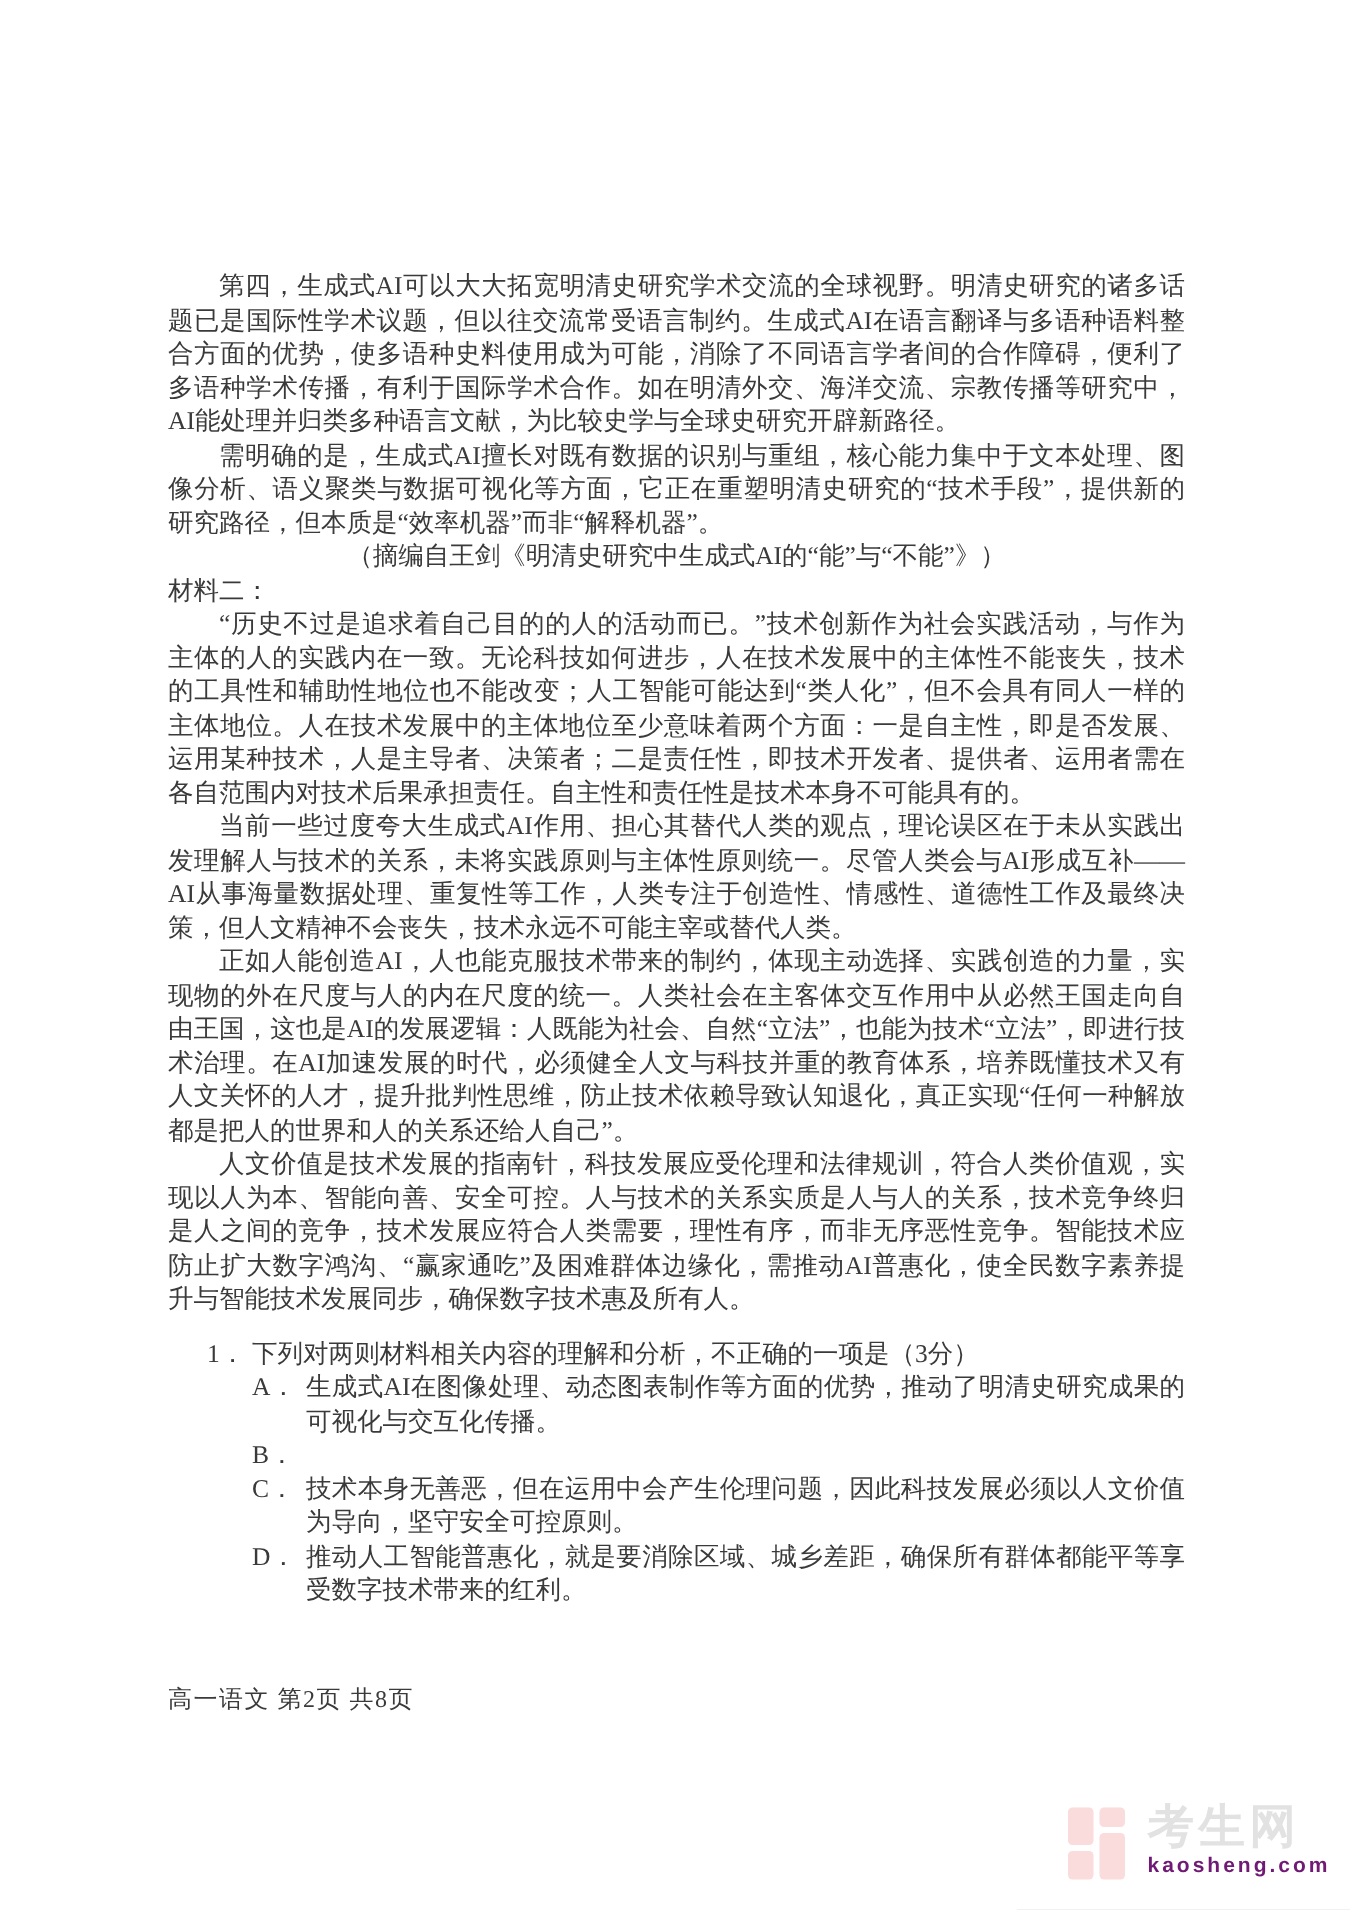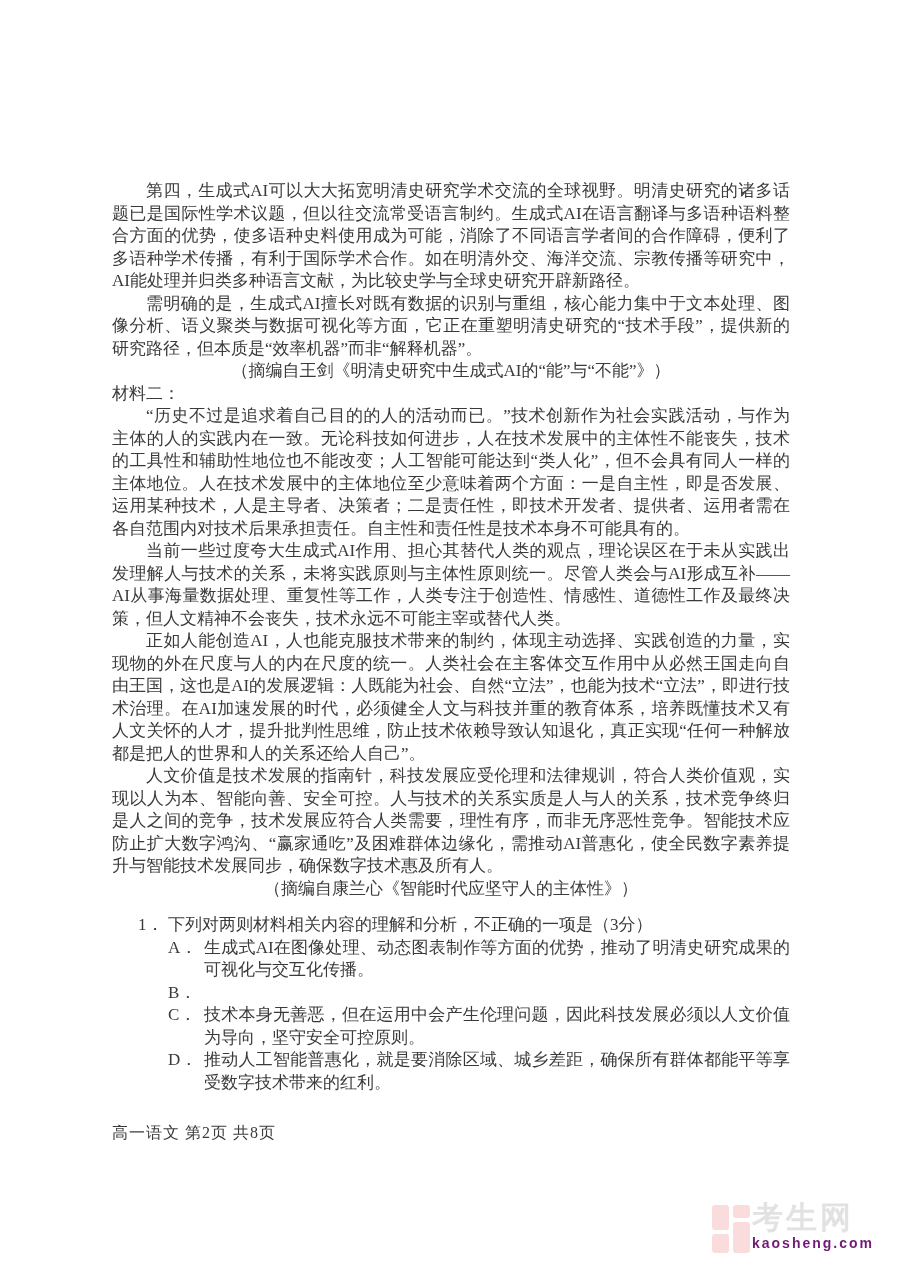--- a/index.html
+++ b/index.html
@@ -72,20 +72,21 @@
     font-size: 16px;
     color: #3a3a3a;
     letter-spacing: 1px;
   }
   .watermark {
     position: absolute;
     left: 712px;
     top: 1201px;
     display: flex;
     align-items: flex-start;
+    gap: 13px;
   }
   .wm-logo {
     position: relative;
     width: 40px;
     height: 48px;
     margin-top: 4px;
   }
   .wm-logo span {
     position: absolute;
     background: #fadcdc;
@@ -123,21 +124,20 @@
     <p class="para">第四，生成式AI可以大大拓宽明清史研究学术交流的全球视野。明清史研究的诸多话题已是国际性学术议题，但以往交流常受语言制约。生成式AI在语言翻译与多语种语料整合方面的优势，使多语种史料使用成为可能，消除了不同语言学者间的合作障碍，便利了多语种学术传播，有利于国际学术合作。如在明清外交、海洋交流、宗教传播等研究中，AI能处理并归类多种语言文献，为比较史学与全球史研究开辟新路径。</p>
     <p class="para">需明确的是，生成式AI擅长对既有数据的识别与重组，核心能力集中于文本处理、图像分析、语义聚类与数据可视化等方面，它正在重塑明清史研究的“技术手段”，提供新的研究路径，但本质是“效率机器”而非“解释机器”。</p>
     <p class="attribution">（摘编自王剑《明清史研究中生成式AI的“能”与“不能”》）</p>
 
     <p class="material-label">材料二：</p>
 
     <p class="para">“历史不过是追求着自己目的的人的活动而已。”技术创新作为社会实践活动，与作为主体的人的实践内在一致。无论科技如何进步，人在技术发展中的主体性不能丧失，技术的工具性和辅助性地位也不能改变；人工智能可能达到“类人化”，但不会具有同人一样的主体地位。人在技术发展中的主体地位至少意味着两个方面：一是自主性，即是否发展、运用某种技术，人是主导者、决策者；二是责任性，即技术开发者、提供者、运用者需在各自范围内对技术后果承担责任。自主性和责任性是技术本身不可能具有的。</p>
     <p class="para">当前一些过度夸大生成式AI作用、担心其替代人类的观点，理论误区在于未从实践出发理解人与技术的关系，未将实践原则与主体性原则统一。尽管人类会与AI形成互补——AI从事海量数据处理、重复性等工作，人类专注于创造性、情感性、道德性工作及最终决策，但人文精神不会丧失，技术永远不可能主宰或替代人类。</p>
     <p class="para">正如人能创造AI，人也能克服技术带来的制约，体现主动选择、实践创造的力量，实现物的外在尺度与人的内在尺度的统一。人类社会在主客体交互作用中从必然王国走向自由王国，这也是AI的发展逻辑：人既能为社会、自然“立法”，也能为技术“立法”，即进行技术治理。在AI加速发展的时代，必须健全人文与科技并重的教育体系，培养既懂技术又有人文关怀的人才，提升批判性思维，防止技术依赖导致认知退化，真正实现“任何一种解放都是把人的世界和人的关系还给人自己”。</p>
     <p class="para">人文价值是技术发展的指南针，科技发展应受伦理和法律规训，符合人类价值观，实现以人为本、智能向善、安全可控。人与技术的关系实质是人与人的关系，技术竞争终归是人之间的竞争，技术发展应符合人类需要，理性有序，而非无序恶性竞争。智能技术应防止扩大数字鸿沟、“赢家通吃”及困难群体边缘化，需推动AI普惠化，使全民数字素养提升与智能技术发展同步，确保数字技术惠及所有人。</p>
-    <p class="attribution">（摘编自康兰心《智能时代应坚守人的主体性》）</p>
 
     <div class="question-block">
       <div class="q-stem-row">
         <span class="q-number">1．</span>
         <span class="q-stem">下列对两则材料相关内容的理解和分析，不正确的一项是（3分）</span>
       </div>
 
       <div class="option-row">
         <span class="opt-label">A．</span>
         <span class="opt-text">生成式AI在图像处理、动态图表制作等方面的优势，推动了明清史研究成果的可视化与交互化传播。</span>

